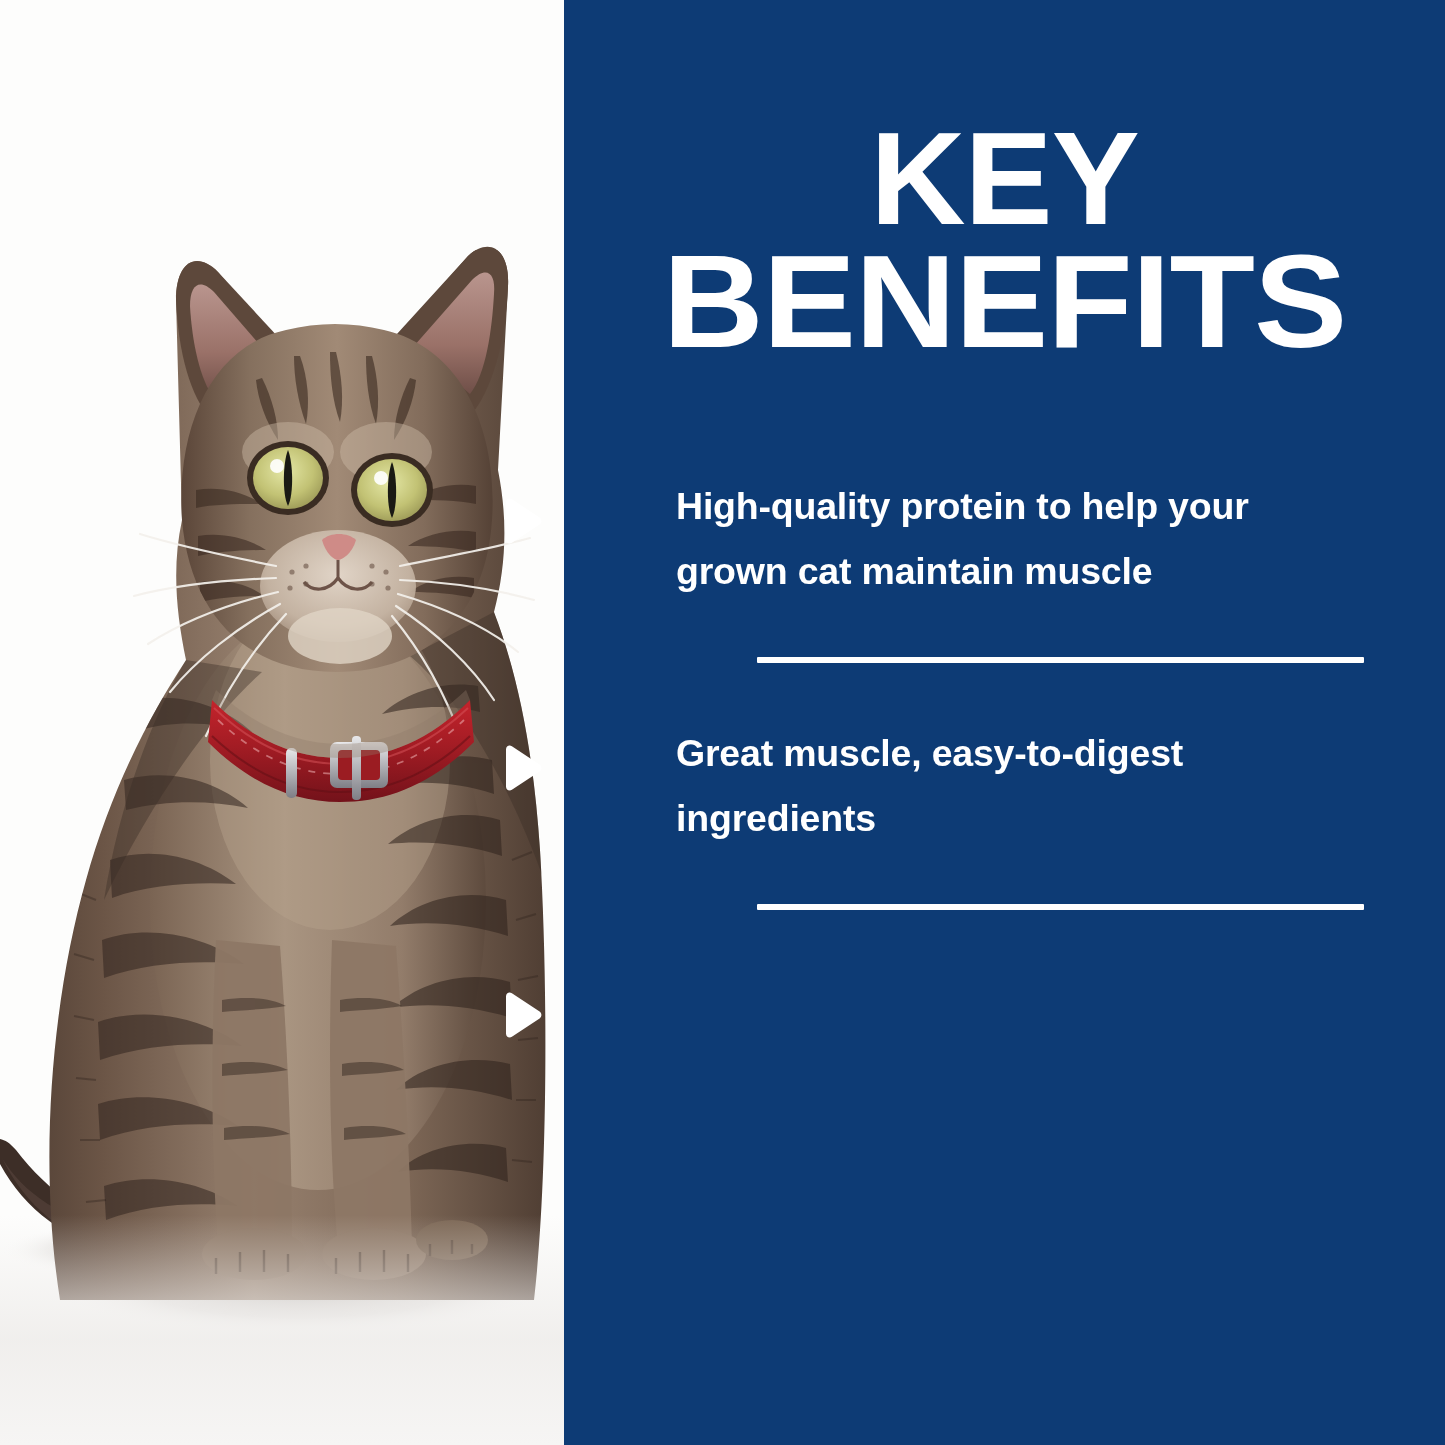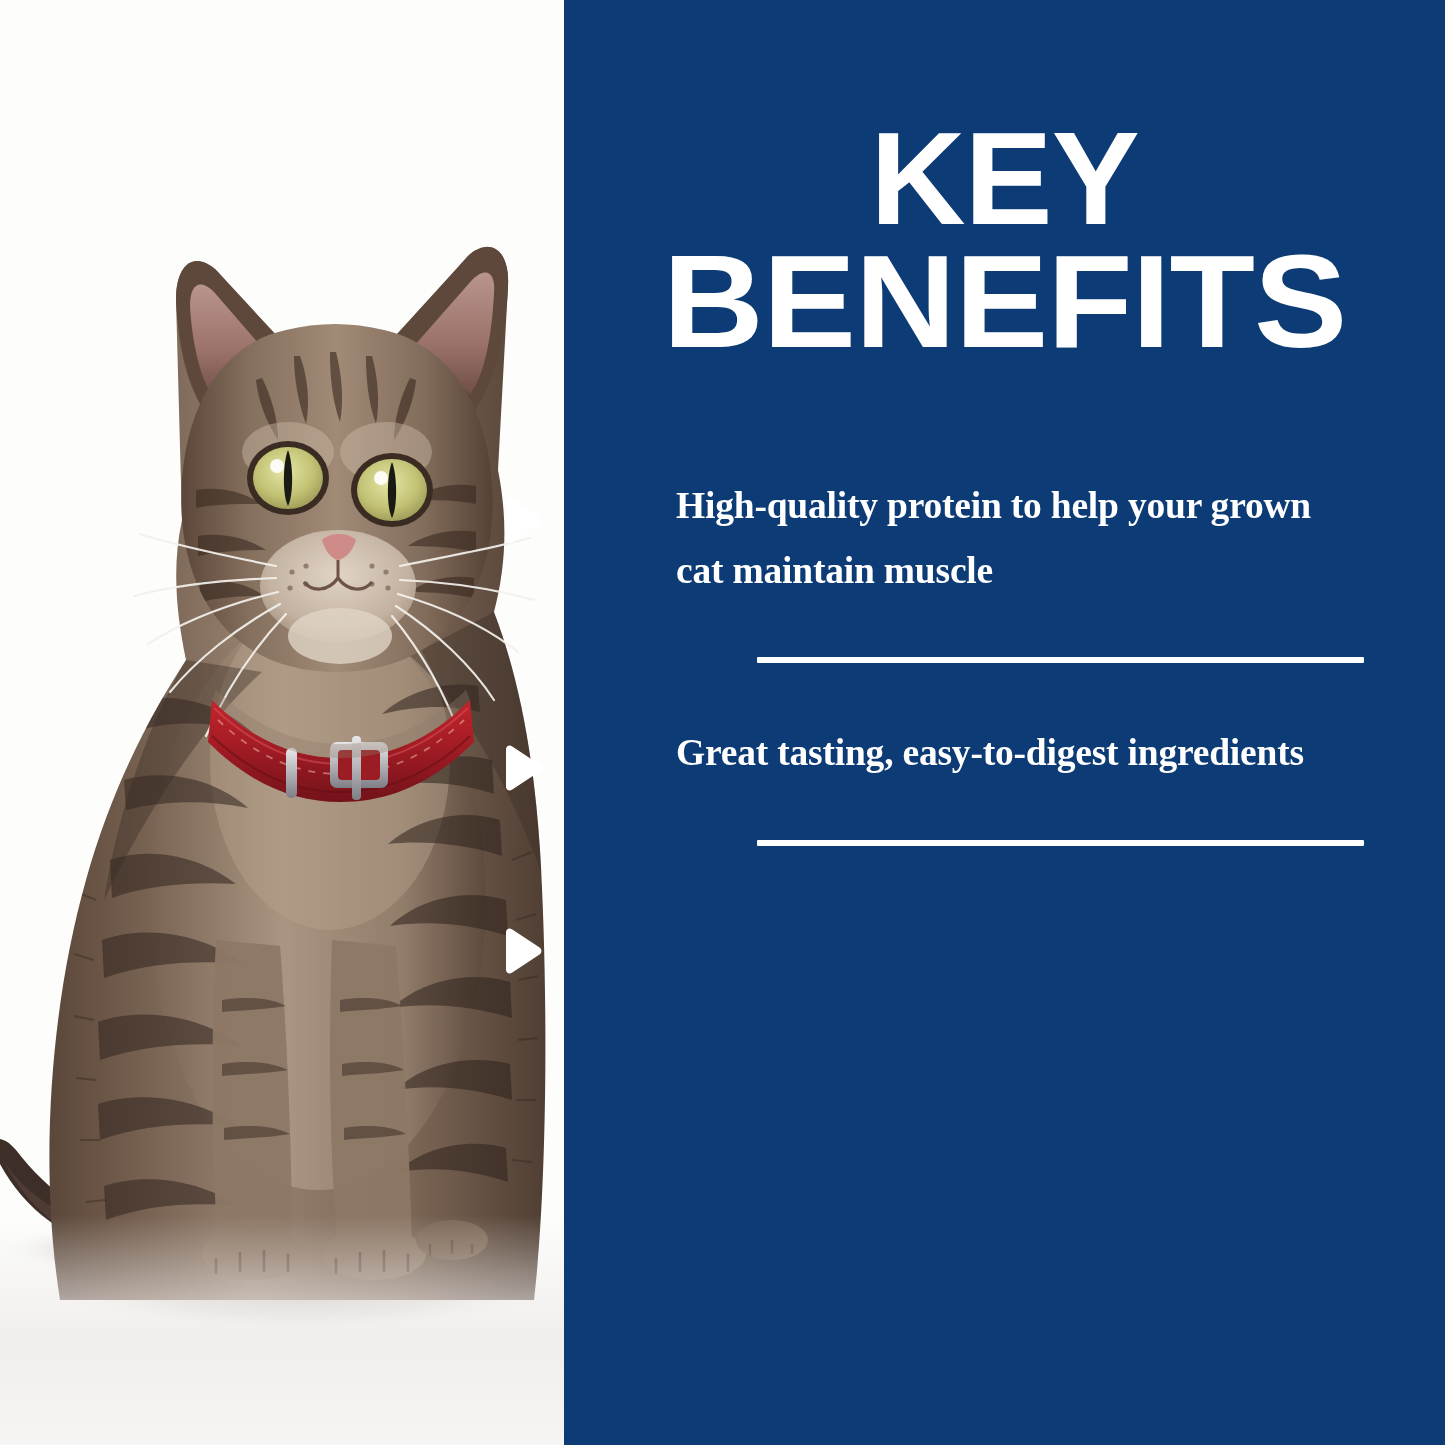--- a/index.html
+++ b/index.html
@@ -66,21 +66,20 @@
     left:-64px;top:24px;
     width:44px;height:46px;
   }
   .benefit-text{
     color:#ffffff;
     font-size:37.5px;
     font-weight:700;
     line-height:1.72;
     letter-spacing:-.2px;
     max-width:640px;
-    font-family:Liberation Serif, serif;
   }
   .divider{
     height:6px;
     background:#ffffff;
     margin:0 0 0 193px;
     width:607px;
     border-radius:1px;
   }
   .gap-a{height:54px;}
   .gap-b{height:58px;}
@@ -358,21 +357,21 @@
 
       <div class="gap-a"></div>
       <div class="divider"></div>
       <div class="gap-b"></div>
 
       <div class="benefit-row">
         <svg class="tri" viewBox="0 0 44 46">
           <path d="M6,4.5 C6,1.2 9.2,-0.6 11.9,1.2 L39.6,19.6 C42,21.2 42,24.8 39.6,26.4
                    L11.9,44.8 C9.2,46.6 6,44.8 6,41.5 Z" fill="#ffffff"></path>
         </svg>
-        <div class="benefit-text">Great tasting, easy-to-digest ingredients</div>
+        <div class="benefit-text">Great muscle, easy-to-digest ingredients</div>
       </div>
 
       <div class="gap-a"></div>
       <div class="divider"></div>
       <div class="gap-b"></div>
 
       <div class="benefit-row">
         <svg class="tri" viewBox="0 0 44 46">
           <path d="M6,4.5 C6,1.2 9.2,-0.6 11.9,1.2 L39.6,19.6 C42,21.2 42,24.8 39.6,26.4
                    L11.9,44.8 C9.2,46.6 6,44.8 6,41.5 Z" fill="#ffffff"></path>

